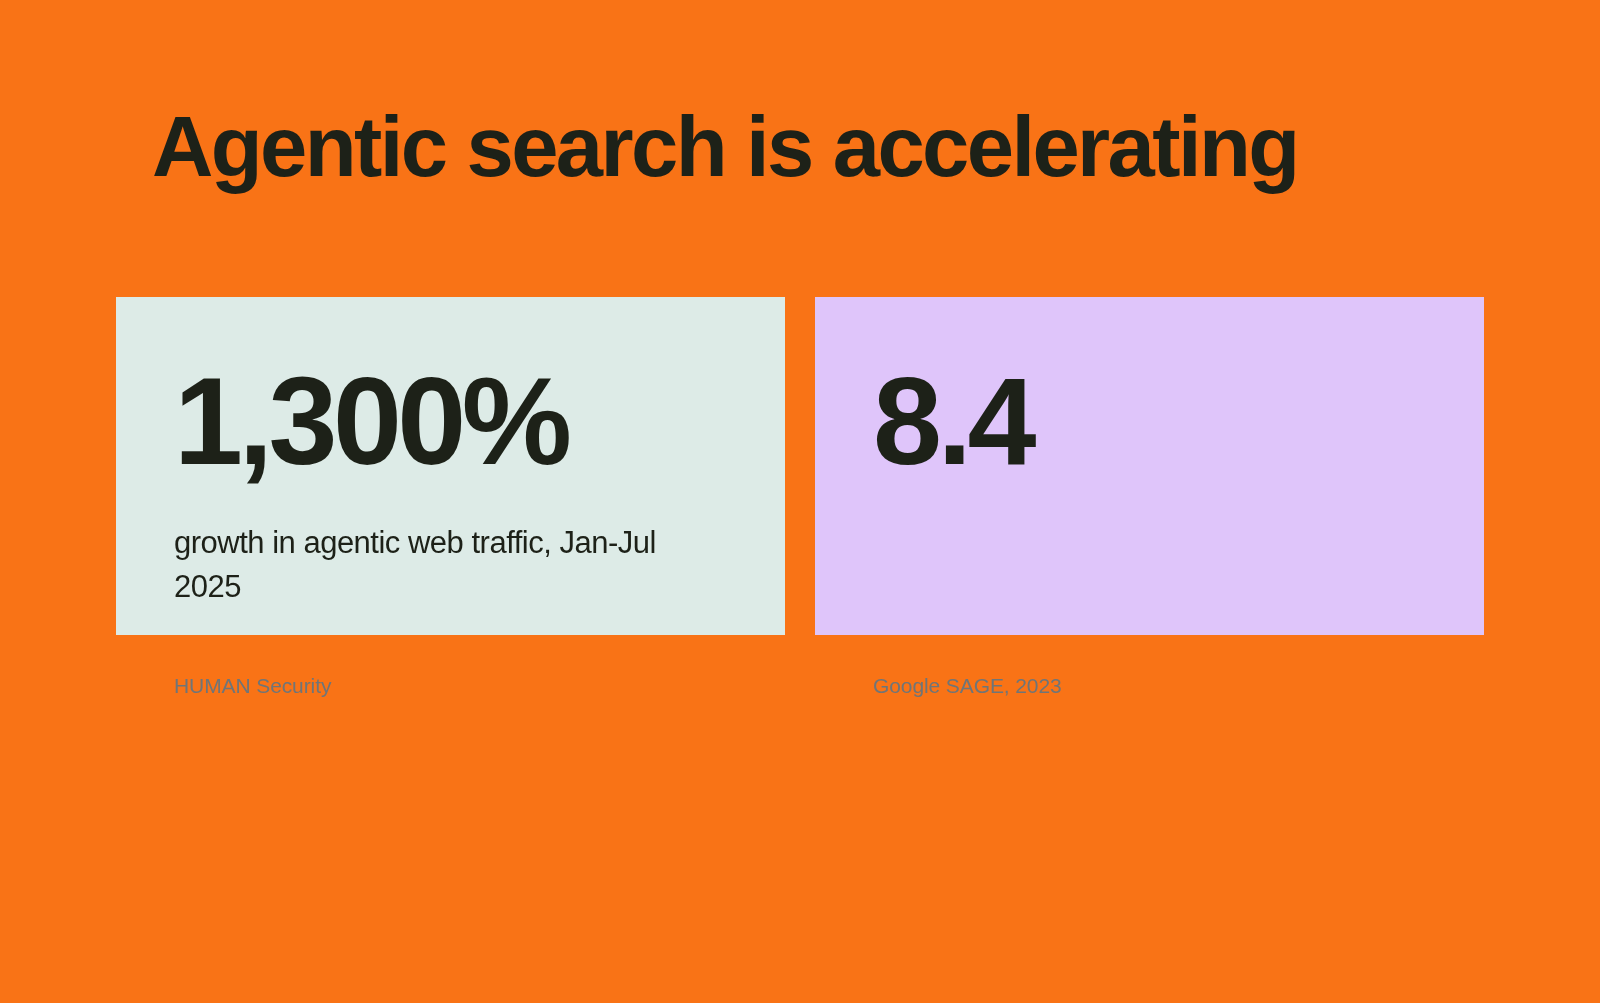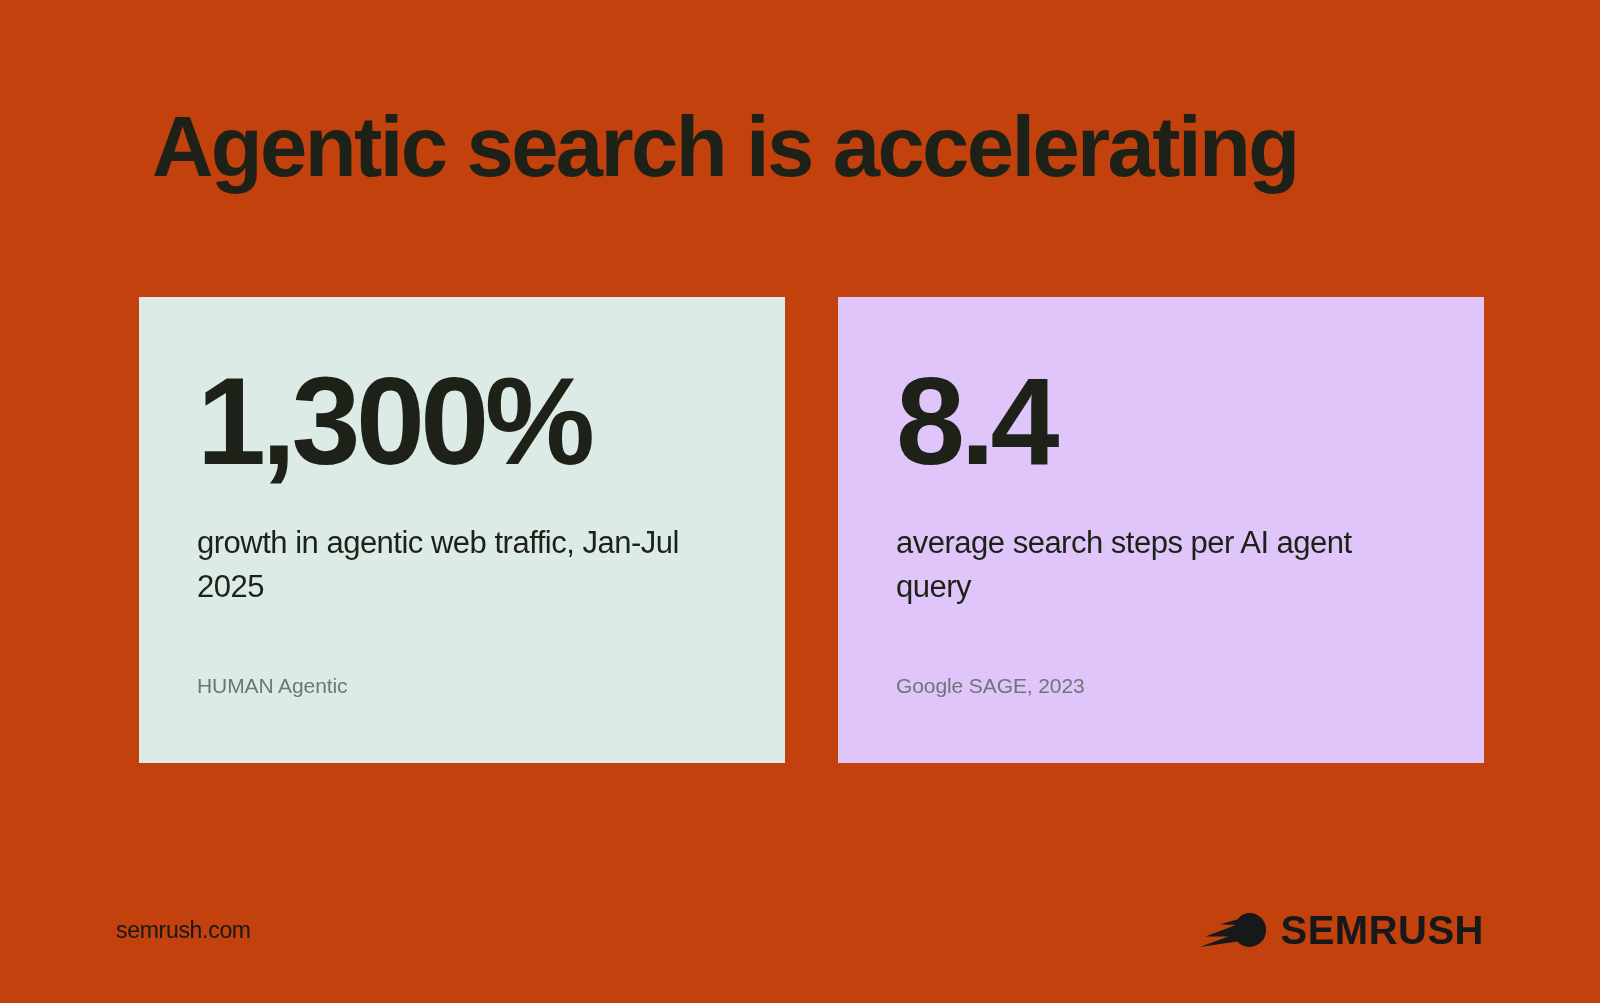--- a/index.html
+++ b/index.html
@@ -10,21 +10,21 @@
     height: 1003px;
     background: #ffffff;
     font-family: "Liberation Sans", "DejaVu Sans", sans-serif;
     overflow: hidden;
   }
 
   .infographic {
     position: relative;
     width: 1600px;
     height: 1003px;
-    background: #c2410c;
+    background: #f97316;
     padding-left: 16px;
   }
 
   
   .title {
     position: absolute;
     left: 152px;
     top: 104px;
     width: 1300px;
     font-size: 85px;
@@ -41,24 +41,23 @@
     left: 116px;
     top: 297px;
     width: 1368px;
     height: 466px;
     display: flex;
     gap: 30px;
   }
 
   .card {
     flex: 1 1 0;
-    height: 466px;
+    height: 338px;
     position: relative;
     padding: 62px 58px 0 58px;
-    margin-left: 23px;
   }
 
   .card-stat {
     font-size: 124px;
     line-height: 1.0;
     font-weight: 700;
     letter-spacing: -4.5px;
     color: #1d2118;
     white-space: nowrap;
   }
@@ -127,35 +126,24 @@
 
 <div class="infographic">
 
   <h1 class="title">Agentic search is accelerating</h1>
 
   <div class="cards">
 
     <div class="card" id="card-0" style="background: rgb(221, 235, 231);">
       <div class="card-stat">1,300%</div>
       <div class="card-desc">growth in agentic web traffic, Jan-Jul 2025</div>
-      <div class="card-source">HUMAN Agentic</div>
+      <div class="card-source">HUMAN Security</div>
     </div>
 
     <div class="card" id="card-1" style="background: rgb(223, 197, 250);">
       <div class="card-stat">8.4</div>
-      <div class="card-desc">average search steps per AI agent query</div>
       <div class="card-source">Google SAGE, 2023</div>
     </div>
 
   </div>
 
-  <div class="footer">
-    <div class="footer-url">semrush.com</div>
-
-    <div class="logo">
-      <svg class="logo-mark" viewBox="0 0 66 34" aria-hidden="true">
-        <path d="M66 17.6c0 9.1-7.4 16.4-16.5 16.4-4.9 0-9.3-2.1-12.3-5.5L0 33.9l28.2-10.4L5.3 23.5 36 11.9l-15.9-.6L37.3 6.6C40.3 2.6 44.6 0 49.5 0 58.6 0 66 7.3 66 16.4v1.2z" fill="#16181A"></path>
-      </svg>
-      <span class="logo-wordmark">SEMRUSH</span>
-    </div>
-  </div>
 
 </div>
 
 </body></html>

